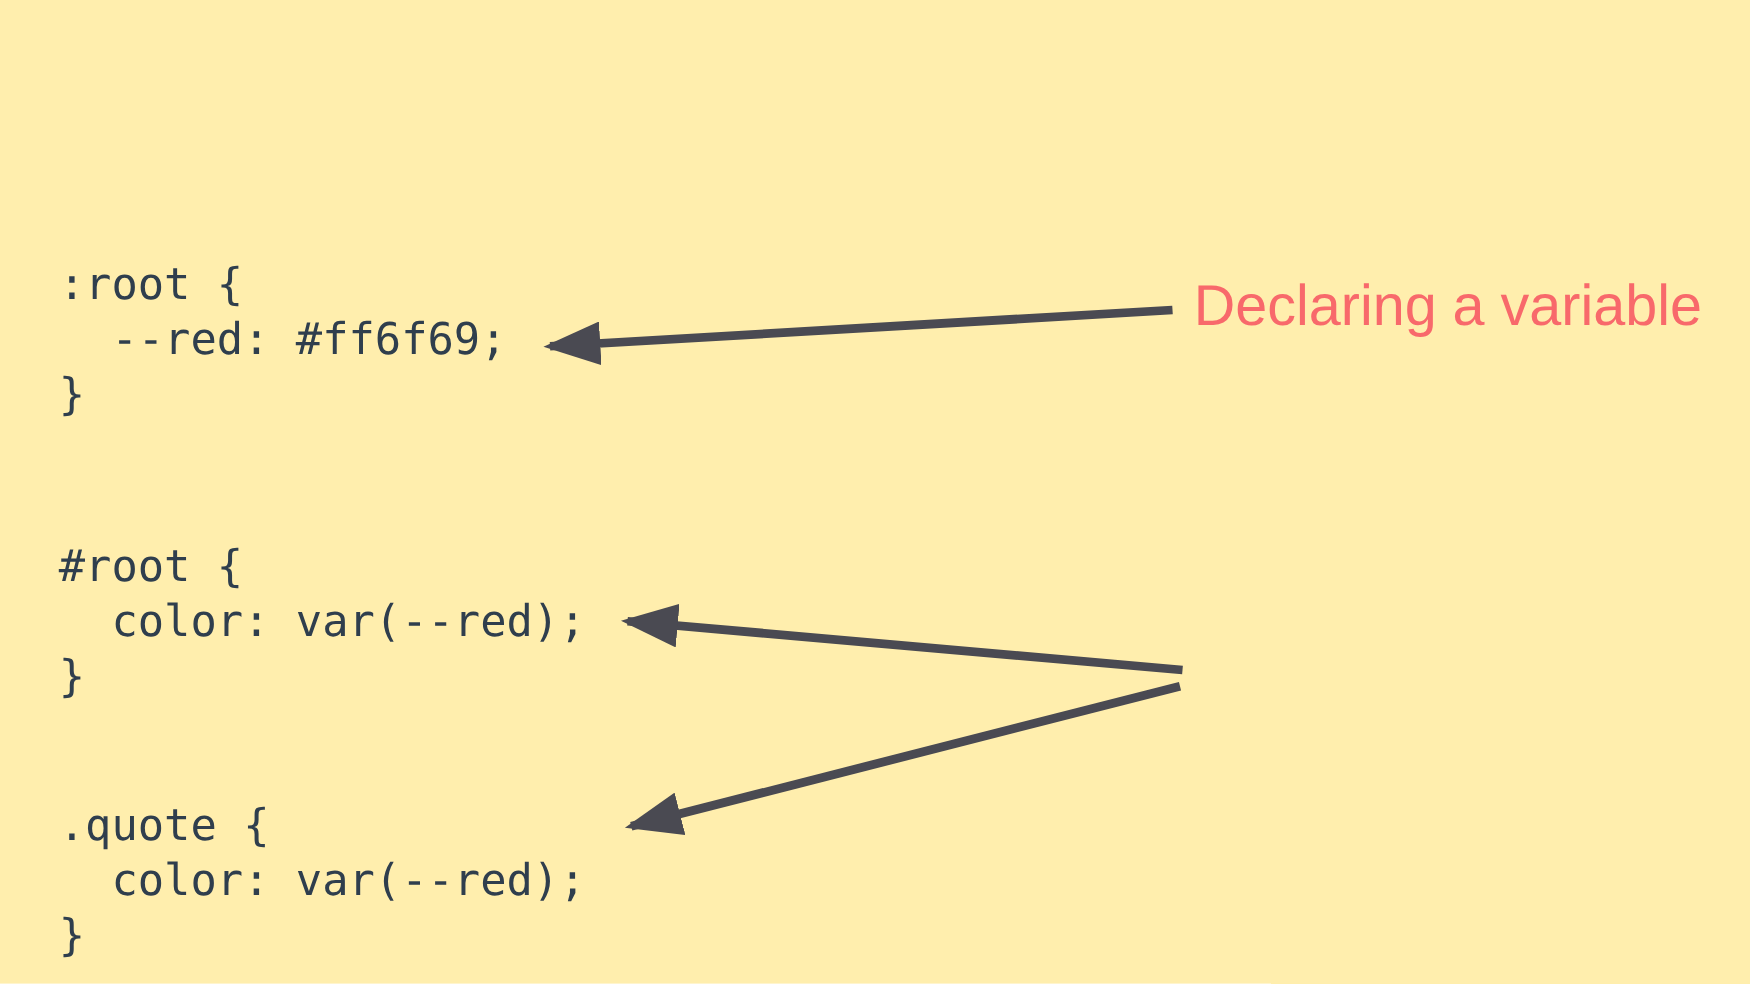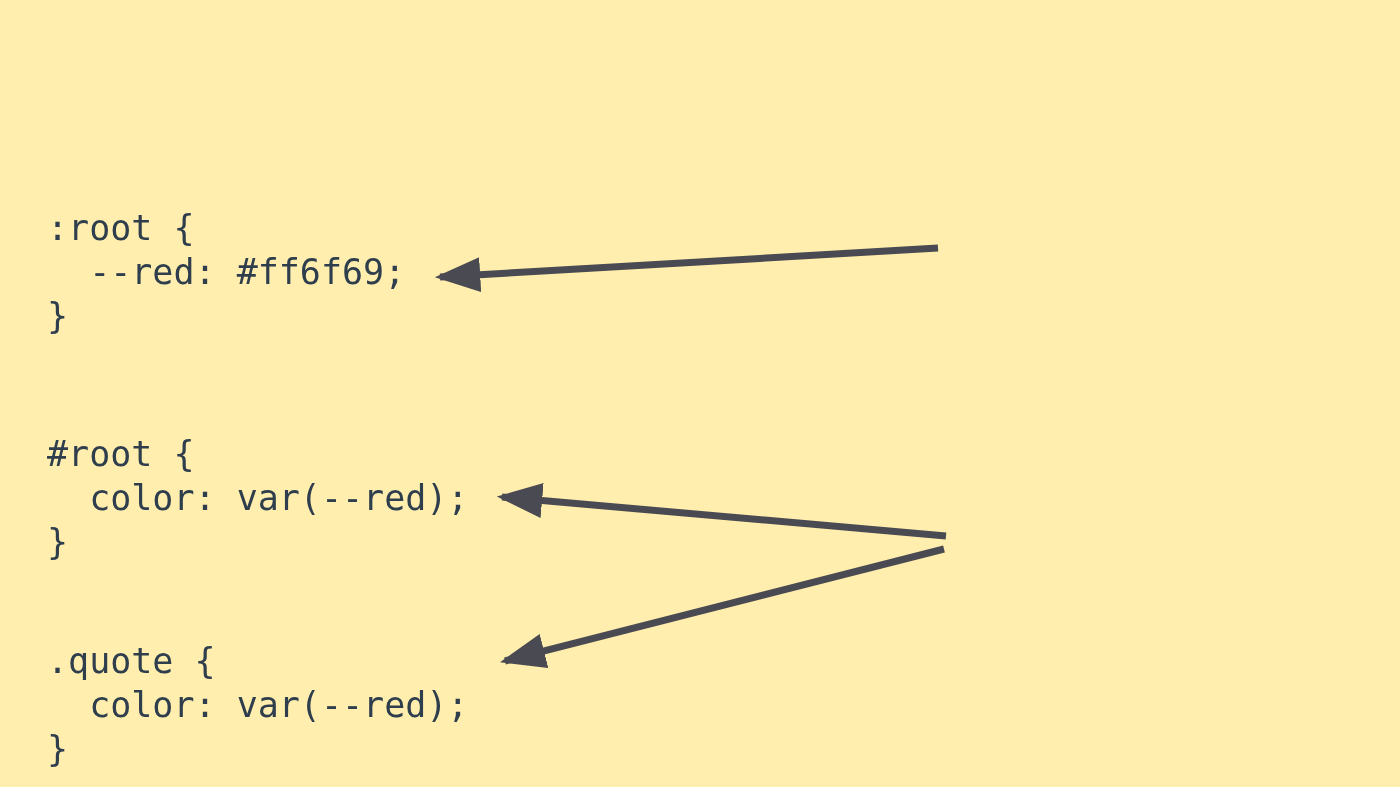--- a/index.html
+++ b/index.html
@@ -80,20 +80,21 @@
 }</pre>
 
   <pre class="code block-title">#root {
   color: var(--red);
 }</pre>
 
   <pre class="code block-quote">.quote {
   color: var(--red);
 }</pre>
 
+  <div class="annotation declaring">Declaring a variable</div>
 
 
   <svg class="arrows" viewBox="0 0 1400 787" xmlns="http://www.w3.org/2000/svg">
     <defs>
       <marker id="arrowhead" viewBox="0 0 13 10" refX="11.5" refY="5" markerWidth="6.5" markerHeight="5" markerUnits="strokeWidth" orient="auto">
         <path d="M0,0 L13,5 L0,10 Z"></path>
       </marker>
     </defs>
     <line x1="938" y1="248" x2="440" y2="277" marker-end="url(#arrowhead)"></line>
     <line x1="946" y1="536" x2="502" y2="497" marker-end="url(#arrowhead)"></line>

